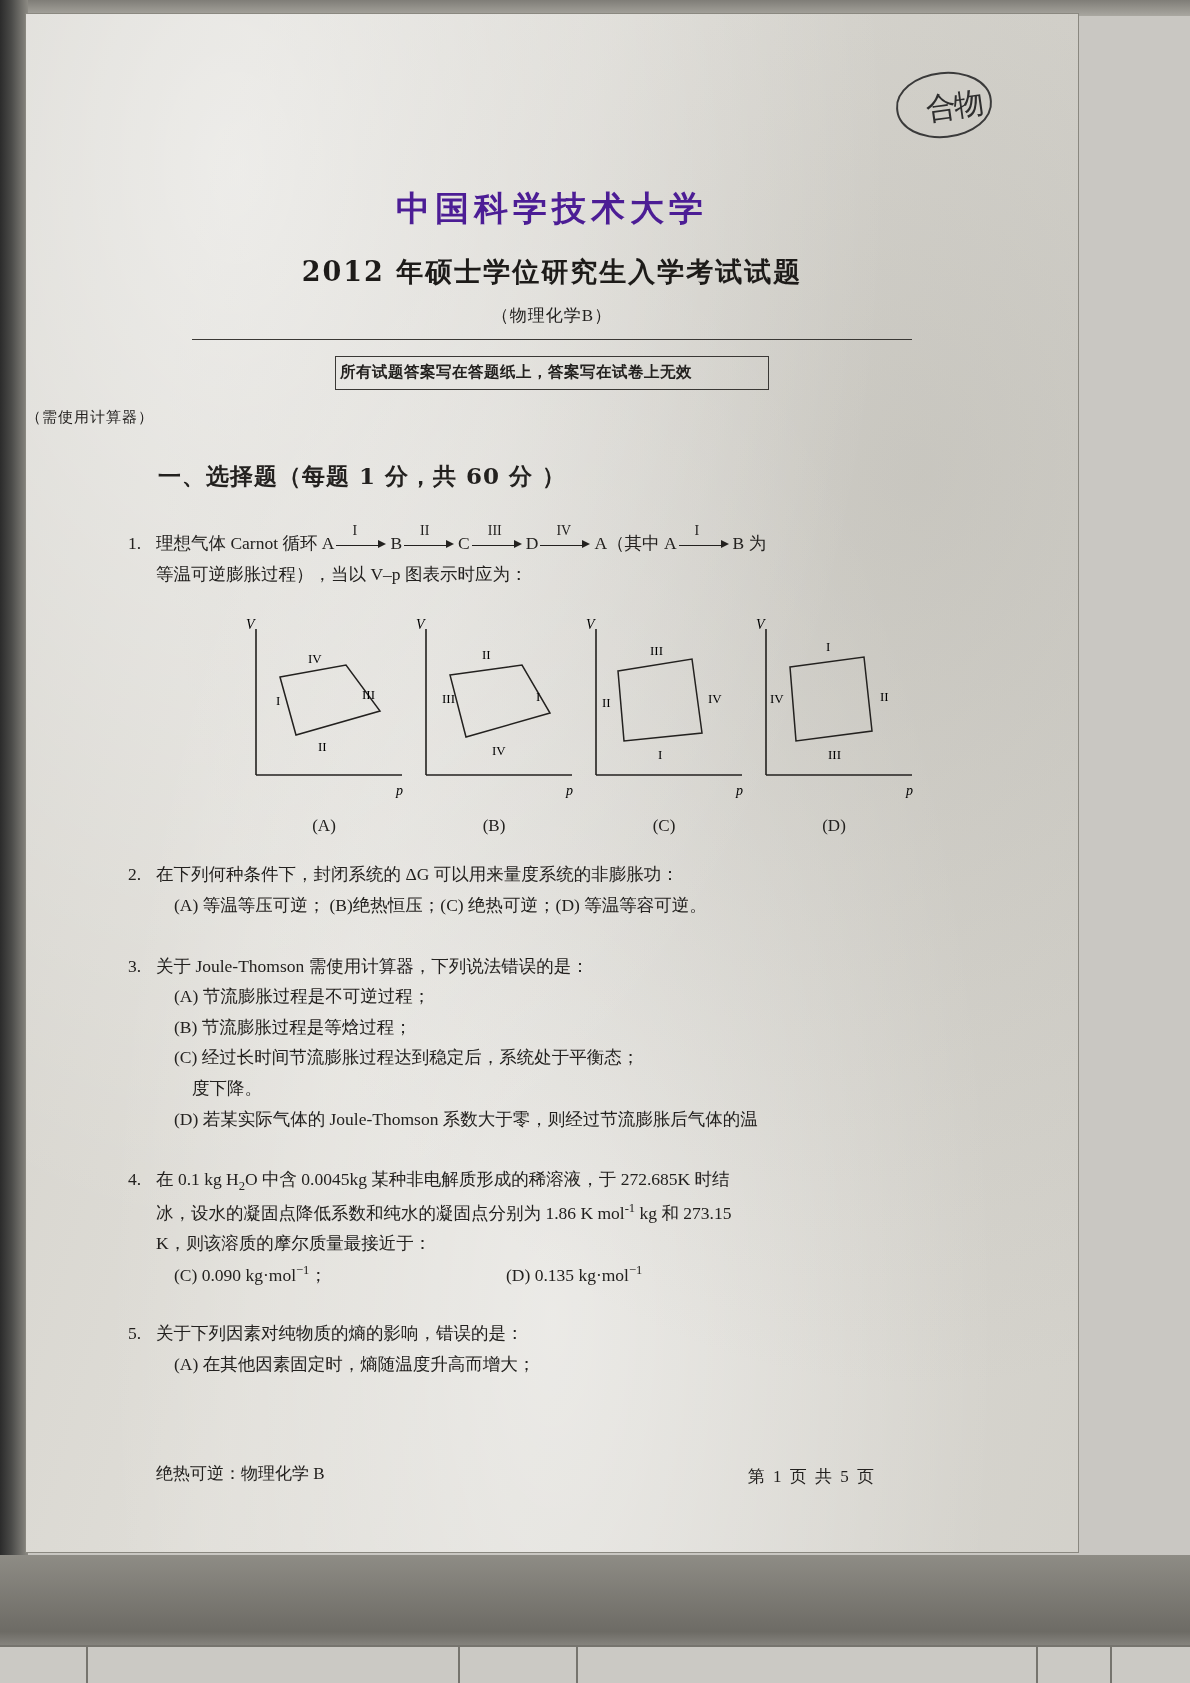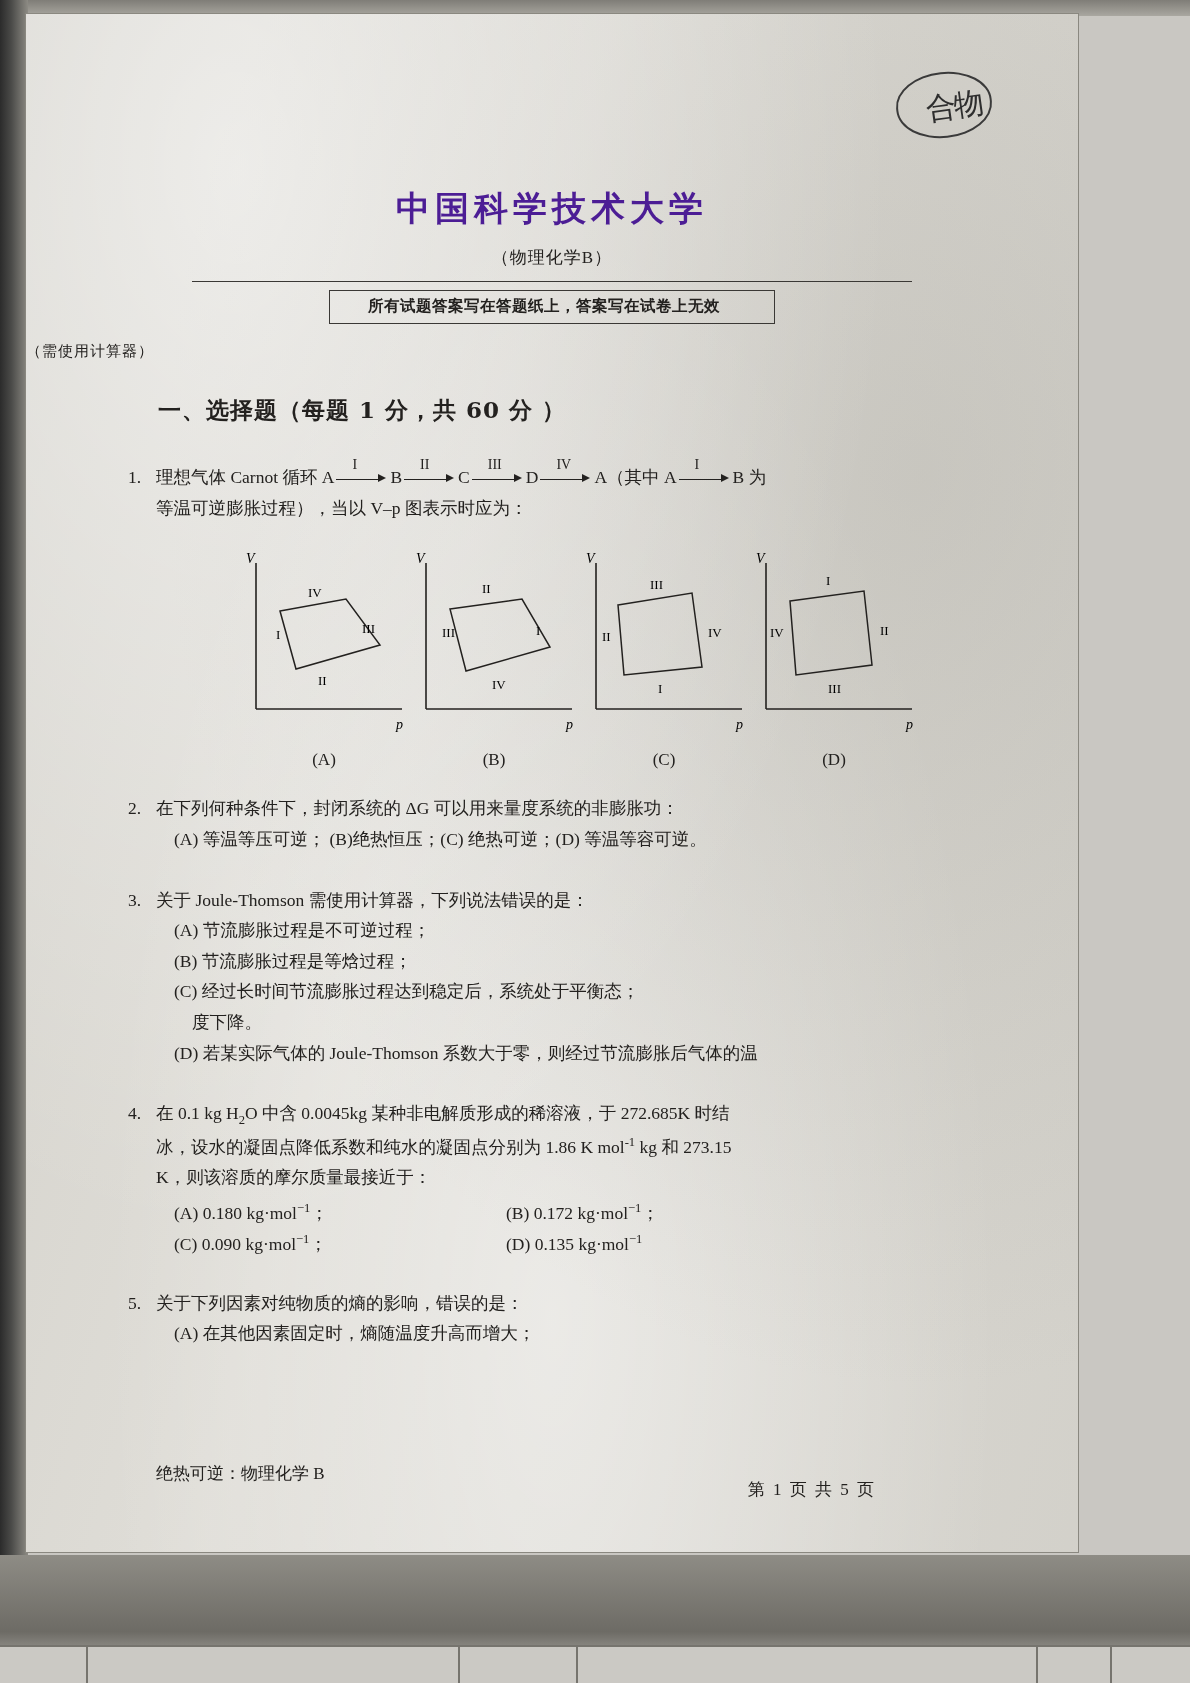--- a/index.html
+++ b/index.html
@@ -137,26 +137,26 @@
     margin-top: 14px;
     letter-spacing: 1px;
   }
   .rule {
     width: 720px;
     margin: 12px auto 0 auto;
     border-top: 1.5px solid #3a3835;
   }
   .notice {
     width: 420px;
-    margin: 8px auto 0 auto;
+    margin: 16px auto 0 auto;
     border: 1.5px solid #3a3835;
-    text-align: center;
+    text-align: left;
     font-size: 15.5px;
     font-weight: bold;
-    padding: 5px 20px 6px 4px;
+    padding: 5px 8px 6px 4px;
     letter-spacing: 0.5px;
   }
   .calc-note {
     text-align: left;
     font-size: 15px;
     margin-top: 18px;
     letter-spacing: 1px;
   }
   .section-head {
     margin: 34px 0 0 132px;
@@ -241,21 +241,21 @@
   .footer {
     position: absolute;
     left: 130px;
     top: 1448px;
     width: 790px;
     font-size: 17px;
   }
   .footer .right {
     position: absolute;
     right: 70px;
-    top: 16px;
+    top: 3px;
     letter-spacing: 2px;
     margin-left: 20px;
   }
 </style>
 </head>
 <body>
 
 <div class="page">
   <div class="scan-edge-top"></div>
   <div class="scan-edge-left"></div>
@@ -263,20 +263,21 @@
 
   <div class="sheet">
     <div class="sheet-inner">
 
       <div class="hand-mark-circle"></div>
       <div class="hand-mark">合物</div>
 
       <div class="doc">
 
         <div class="title-cn">中国科学技术大学</div>
+        <div class="subtitle-cn">2012 年硕士学位研究生入学考试试题</div>
         <div class="paren-sub">（物理化学B）</div>
         <div class="rule"></div>
         <div class="notice">所有试题答案写在答题纸上，答案写在试卷上无效</div>
         <div class="calc-note">（需使用计算器）</div>
 
         <div class="section-head">一、选择题（每题 1 分，共 60 分 ）</div>
 
         <div class="q q1">
           <span class="q-num">1.</span>
           <span>理想气体 Carnot 循环 A</span><span class="arrow"><span class="lbl">I</span><span class="bar"></span><span class="head"></span></span><span>B</span><span class="arrow"><span class="lbl">II</span><span class="bar"></span><span class="head"></span></span><span>C</span><span class="arrow"><span class="lbl">III</span><span class="bar"></span><span class="head"></span></span><span>D</span><span class="arrow"><span class="lbl">IV</span><span class="bar"></span><span class="head"></span></span><span>A（其中 A</span><span class="arrow"><span class="lbl">I</span><span class="bar"></span><span class="head"></span></span><span>B 为</span>
@@ -361,24 +362,20 @@
           <div class="opt-row">(C) 经过长时间节流膨胀过程达到稳定后，系统处于平衡态；</div>
           <div class="opt-row" style="margin-left:36px;">度下降。</div>
           <div class="opt-row">(D) 若某实际气体的 Joule-Thomson 系数大于零，则经过节流膨胀后气体的温</div>
         </div>
 
         <div class="q" style="margin-top:30px;">
           <span class="q-num">4.</span>
           <div>在 0.1 kg H<sub>2</sub>O 中含 0.0045kg 某种非电解质形成的稀溶液，于 272.685K 时结</div>
           <div>冰，设水的凝固点降低系数和纯水的凝固点分别为 1.86 K mol<sup>-1</sup> kg 和 273.15</div>
           <div>K，则该溶质的摩尔质量最接近于：</div>
-          <div style="position:relative; margin-top:4px;">
-            <span class="opt-row">(A) 0.180 kg·mol<sup>−1</sup>；</span>
-            <span style="position:absolute; left:350px;">(B) 0.172 kg·mol<sup>−1</sup>；</span>
-          </div>
           <div style="position:relative;">
             <span class="opt-row">(C) 0.090 kg·mol<sup>−1</sup>；</span>
             <span style="position:absolute; left:350px;">(D) 0.135 kg·mol<sup>−1</sup></span>
           </div>
         </div>
 
         <div class="q" style="margin-top:28px;">
           <span class="q-num">5.</span>
           <div>关于下列因素对纯物质的熵的影响，错误的是：</div>
           <div class="opt-row">(A) 在其他因素固定时，熵随温度升高而增大；</div>

